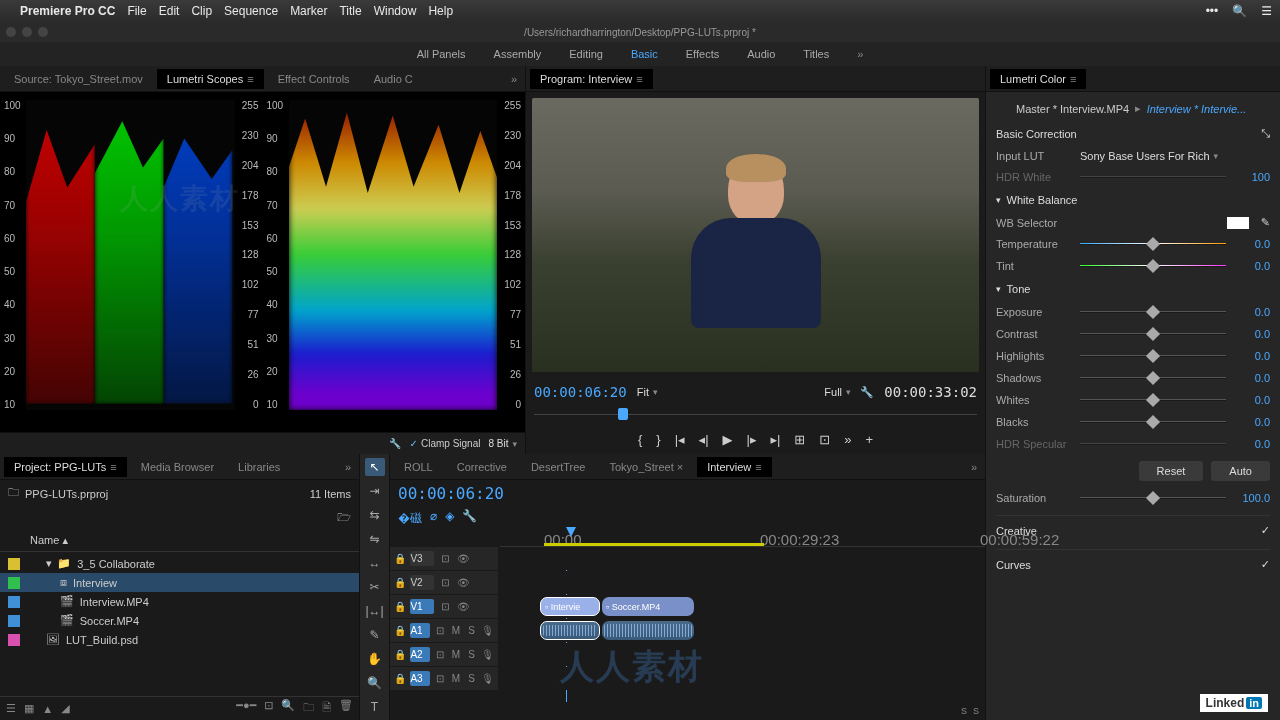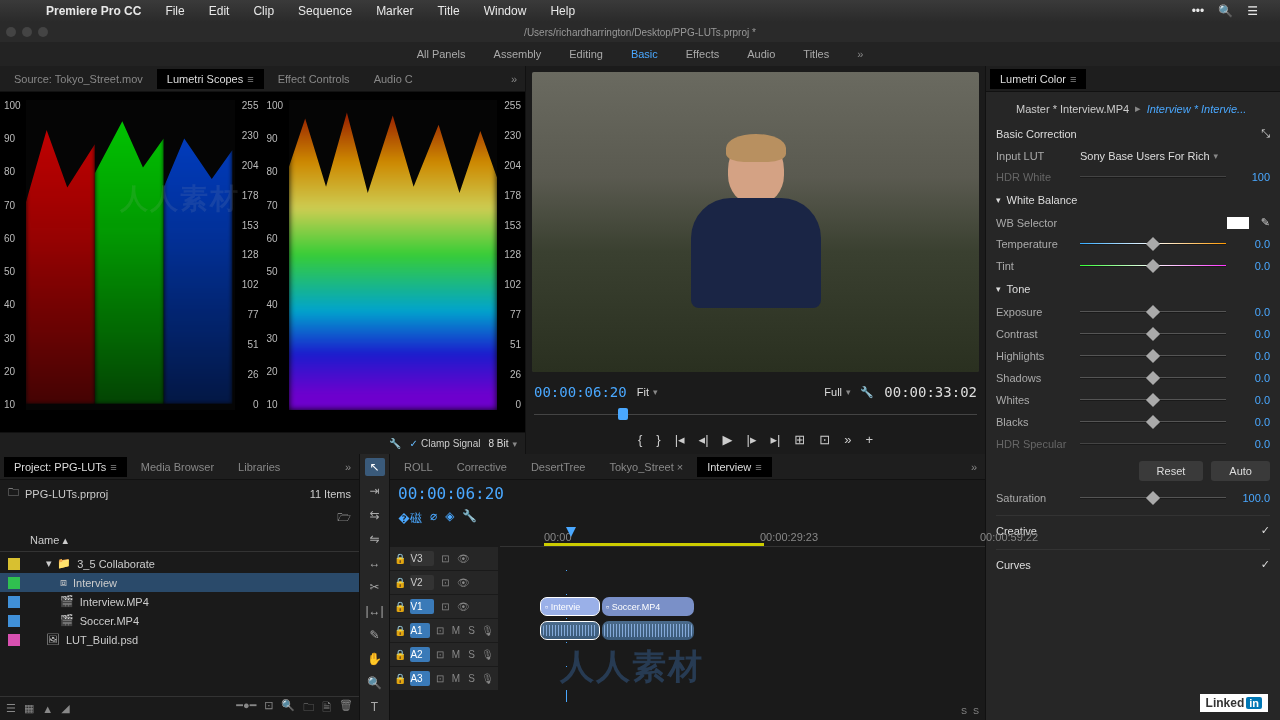--- a/index.html
+++ b/index.html
@@ -1,19 +1,19 @@
 <!DOCTYPE html>
 <html><head>
 <meta charset="utf-8">
 <style>
 * { margin: 0; padding: 0; box-sizing: border-box; font-family: -apple-system, 'Segoe UI', sans-serif; }
 body { background: #1a1a1a; color: #ccc; font-size: 11px; width: 1280px; height: 720px; overflow: hidden; user-select: none; }
 
 
-.menubar { background: linear-gradient(#3a3a3a,#2a2a2a); height: 22px; display: flex; align-items: center; padding: 0 22px; gap: 24px; color: #e8e8e8; font-size: 12px; }
+.menubar { background: linear-gradient(#3a3a3a,#2a2a2a); height: 22px; display: flex; align-items: center; padding: 0 8px; gap: 12px; color: #e8e8e8; font-size: 12px; }
 .menubar .apple { font-size: 14px; }
 .menubar .app-name { font-weight: 600; }
 .menubar .right { margin-left: auto; display: flex; gap: 14px; align-items: center; }
 
 
 .titlebar { background: #2a2a2a; height: 20px; display: flex; align-items: center; justify-content: center; color: #999; font-size: 10px; position: relative; }
 .titlebar .dots { position: absolute; left: 6px; display: flex; gap: 6px; }
 .titlebar .dot { width: 10px; height: 10px; border-radius: 50%; background: #444; }
 
 
@@ -107,21 +107,21 @@
 
 .tools-col { width: 30px; background: #262626; display: flex; flex-direction: column; align-items: center; padding: 4px 0; gap: 6px; border-right: 1px solid #111; }
 .tool { width: 20px; height: 20px; display: flex; align-items: center; justify-content: center; color: #aaa; cursor: pointer; font-size: 12px; }
 .tool.active { background: #3a5a7a; color: #fff; border-radius: 2px; }
 
 .timeline-panel { flex: 1; display: flex; flex-direction: column; }
 .timeline-tabs { background: #1e1e1e; height: 26px; display: flex; align-items: center; padding: 0 4px; }
 .timeline-header { padding: 4px 8px; display: flex; align-items: center; gap: 10px; }
 .timeline-header .tc { font-size: 16px; }
 .timeline-toolbar { padding: 2px 8px; display: flex; gap: 8px; color: #4aa8ff; font-size: 12px; }
-.timeline-ruler { height: 18px; position: relative; margin-left: 110px; color: #888; font-size: 11px; border-bottom: 1px solid #333; }
+.timeline-ruler { height: 18px; position: relative; margin-left: 110px; color: #888; font-size: 15px; border-bottom: 1px solid #333; }
 .timeline-ruler span { position: absolute; top: 2px; }
 .timeline-ruler .workarea { position: absolute; bottom: 0; left: 44px; width: 220px; height: 3px; background: #cc0; }
 .timeline-ruler .playhead { position: absolute; left: 66px; top: -2px; width: 10px; height: 10px; background: #4aa8ff; clip-path: polygon(0 0,100% 0,50% 100%); }
 .playline { position: absolute; left: 176px; top: 0; bottom: 0; width: 1px; background: #4aa8ff; pointer-events: none; }
 .tracks { flex: 1; position: relative; }
 .track { display: flex; height: 24px; border-bottom: 1px solid #1a1a1a; }
 .track-head { width: 108px; display: flex; align-items: center; gap: 4px; padding: 0 4px; background: #262626; font-size: 10px; }
 .track-head .lk { color: #888; }
 .track-head .trk { width: 24px; padding: 2px 0; background: #333; border-radius: 2px; }
 .track-head .trk.on { background: #3a7ab8; color: #fff; }
@@ -259,20 +259,23 @@
       </div>
     </div>
     <div class="scopes-footer">
       <span>🔧</span>
       <span class="check">Clamp Signal</span>
       <span class="dropdown">8 Bit</span>
     </div>
   </div>
 
   <div class="center-top">
+    <div class="panel-tabs">
+      <div class="panel-tab active"><span>Program: Interview</span><span class="menu">≡</span></div>
+    </div>
     <div class="program-area">
       <div class="program-video">
         <div class="bg"></div>
         <div class="person">
                 <div class="hair"></div>
                 <div class="head"></div>
                 <div class="body"></div>
               </div>
       </div>
       <div class="program-controls">

